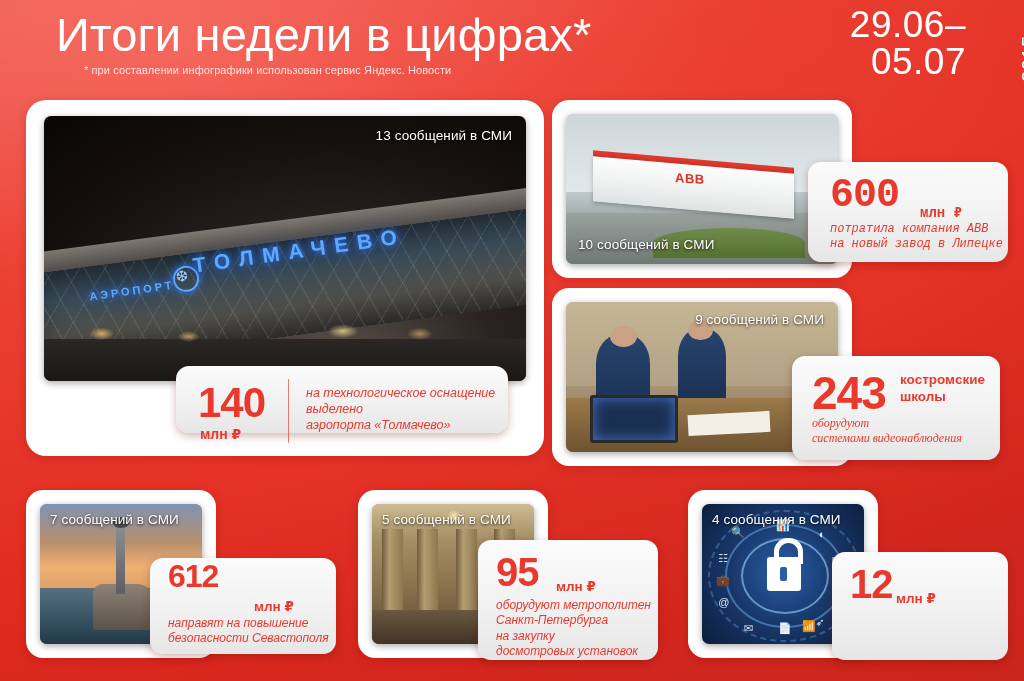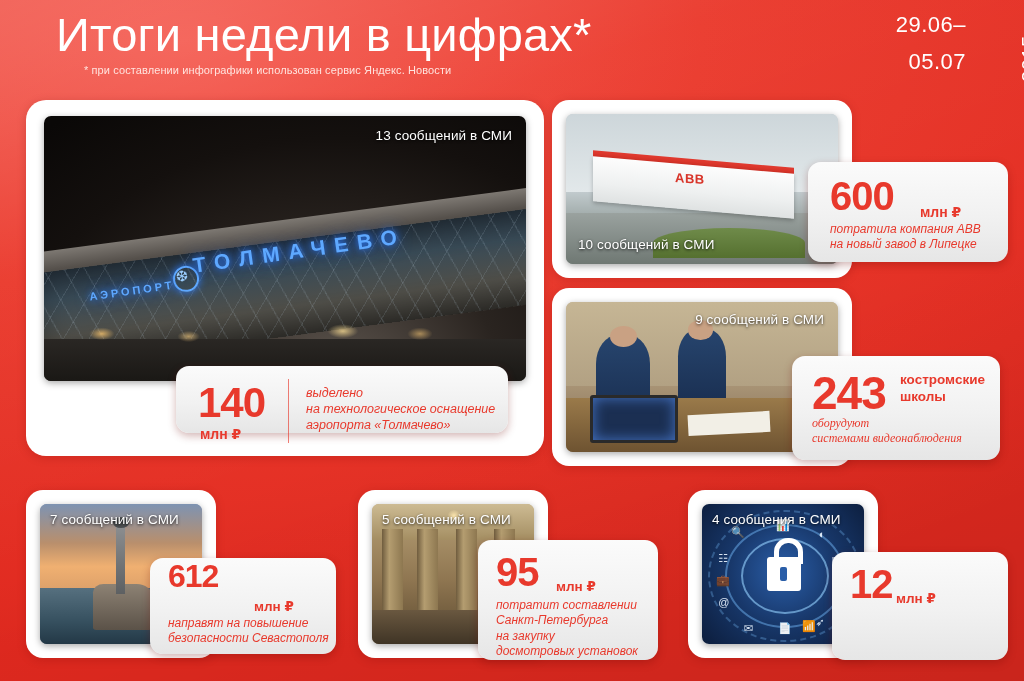--- a/index.html
+++ b/index.html
@@ -27,21 +27,21 @@
     font-size:47px;line-height:54px;color:#ffffff;font-weight:400;
     letter-spacing:.2px;white-space:nowrap;
   }
   .subtitle{
     position:absolute;left:84px;top:64px;
     font-size:11px;color:#ffe3de;white-space:nowrap;letter-spacing:.1px;
   }
   .daterange{
     position:absolute;right:58px;top:6px;width:150px;
     text-align:right;color:#ffffff;
-    font-size:22px;line-height:37px;letter-spacing:.5px;
+    font-size:37px;line-height:37px;letter-spacing:.5px;
   }
   .year{
     position:absolute;right:6px;top:18px;
     color:#ffffff;font-size:20px;letter-spacing:.5px;
     transform:rotate(-90deg);transform-origin:100% 0;
     white-space:nowrap;
   }
 
   
   .frame{
@@ -222,21 +222,21 @@
   .desc .ln{display:block;white-space:nowrap;}
 
   
   .c140{left:176px;top:366px;width:332px;height:67px;}
   .c140 .num{position:absolute;left:22px;top:16px;font-size:42px;}
   .c140 .unit{position:absolute;left:24px;top:60px;font-size:14px;}
   .c140 .vr{position:absolute;left:112px;top:13px;width:1px;height:64px;background:#e8392c;opacity:.65;}
   .c140 .desc{position:absolute;left:130px;top:19px;font-size:12.5px;}
 
   
-  .c600{left:808px;top:162px;width:200px;height:100px;}
+  .c600{left:808px;top:162px;width:200px;height:100px;font-family:Liberation Mono, monospace;}
   .c600 .num{position:absolute;left:22px;top:14px;font-size:40px;}
   .c600 .unit{position:absolute;left:112px;top:42px;font-size:14px;}
   .c600 .desc{position:absolute;left:22px;top:60px;font-size:12px;}
 
   
   .c243{left:792px;top:356px;width:208px;height:104px;}
   .c243 .num{position:absolute;left:20px;top:14px;font-size:46px;}
   .c243 .unit{position:absolute;left:108px;top:16px;font-size:13.5px;line-height:1.25;}
   .c243 .unit span{display:block;}
   .c243 .desc{position:absolute;left:20px;top:60px;font-size:12px;font-family:Liberation Serif, serif;}
@@ -289,22 +289,22 @@
       <div class="ap-word big">ТОЛМАЧЕВО</div>
     </div>
     <div class="cap" style="right:14px;top:12px;">13 сообщений в СМИ</div>
   </div>
 
   <div class="card c140">
     <div class="num">140</div>
     <div class="unit">млн ₽</div>
     <div class="vr"></div>
     <div class="desc">
+      <span class="ln">на технологическое оснащение</span>
       <span class="ln">выделено</span>
-      <span class="ln">на технологическое оснащение</span>
       <span class="ln">аэропорта «Толмачево»</span>
     </div>
   </div>
 
   <div class="frame sm" style="left:552px;top:100px;width:300px;height:178px;"></div>
 
   <div class="photo ph-abb" style="left:566px;top:114px;width:272px;height:150px;">
     <div class="abb-sky"></div>
     <div class="abb-road"></div>
     <div class="abb-grass"></div>
@@ -379,21 +379,21 @@
     <div class="mt-col mt-c3"></div>
     <div class="mt-col mt-c4"></div>
     <div class="mt-floor"></div>
     <div class="cap" style="left:10px;top:8px;">5 сообщений в СМИ</div>
   </div>
 
   <div class="card c95">
     <div class="num">95</div>
     <div class="unit">млн ₽</div>
     <div class="desc">
-      <span class="ln">потратит составлении</span>
+      <span class="ln">оборудуют метрополитен</span>
       <span class="ln">Санкт-Петербурга</span>
       <span class="ln">на закупку</span>
       <span class="ln">досмотровых установок</span>
     </div>
   </div>
 
   <div class="frame sm" style="left:688px;top:490px;width:190px;height:168px;"></div>
 
   <div class="photo ph-cyber" style="left:702px;top:504px;width:162px;height:140px;">
     <div class="cy-ring cy-r3"></div>

